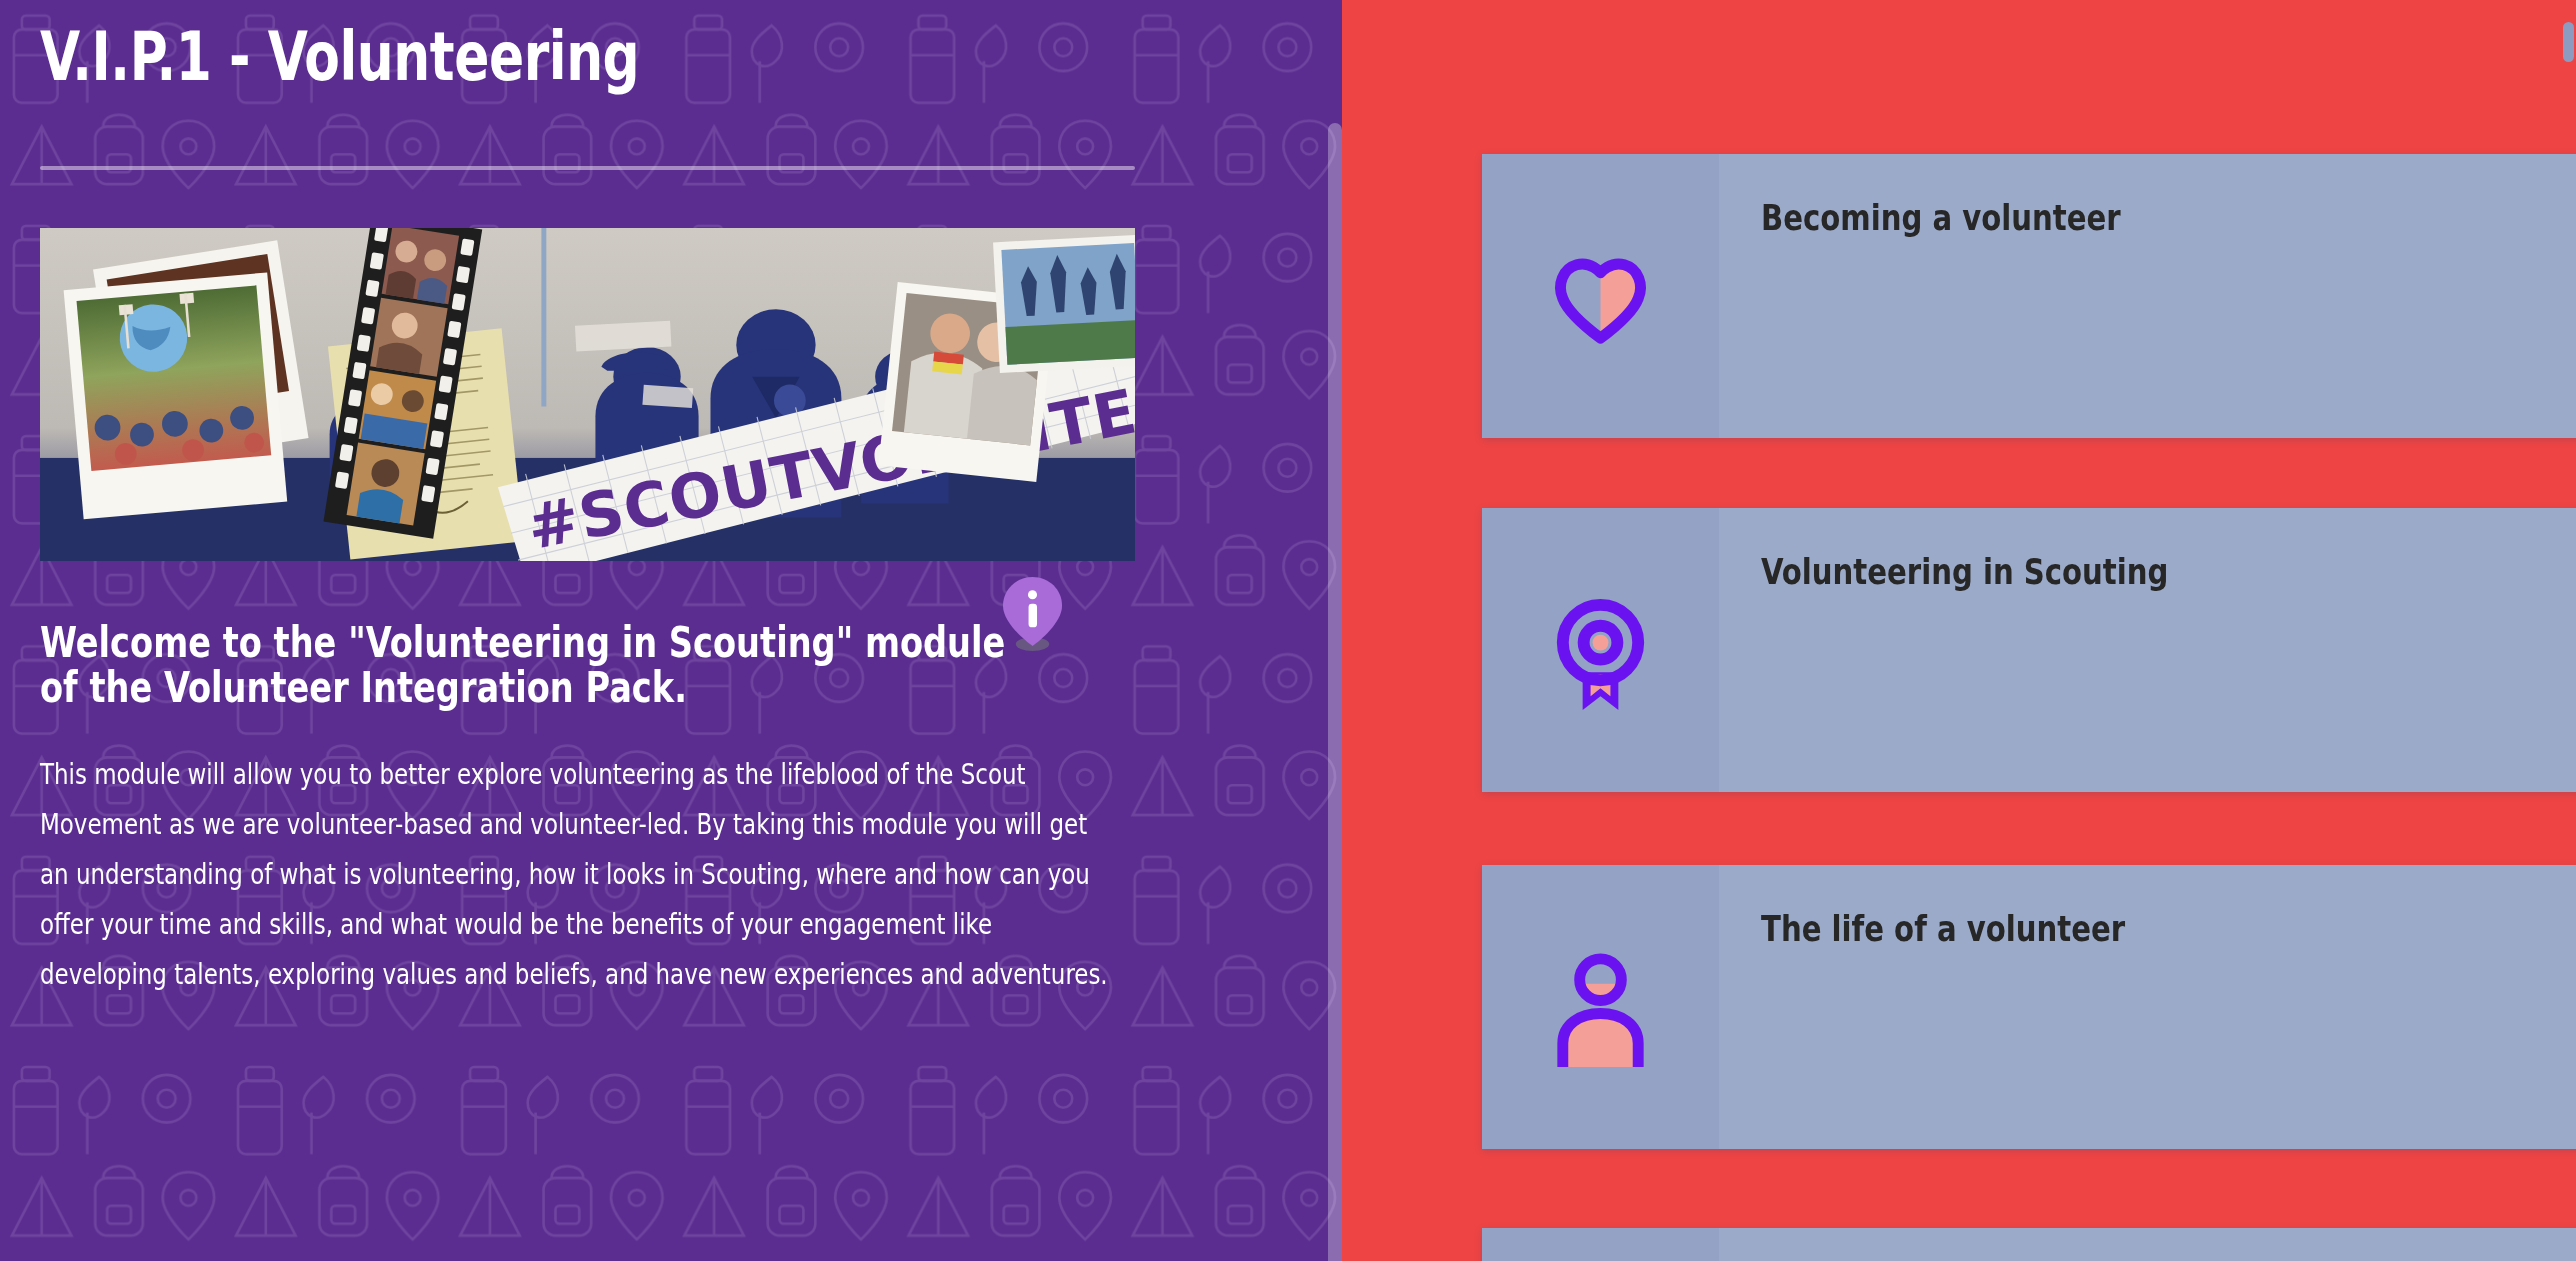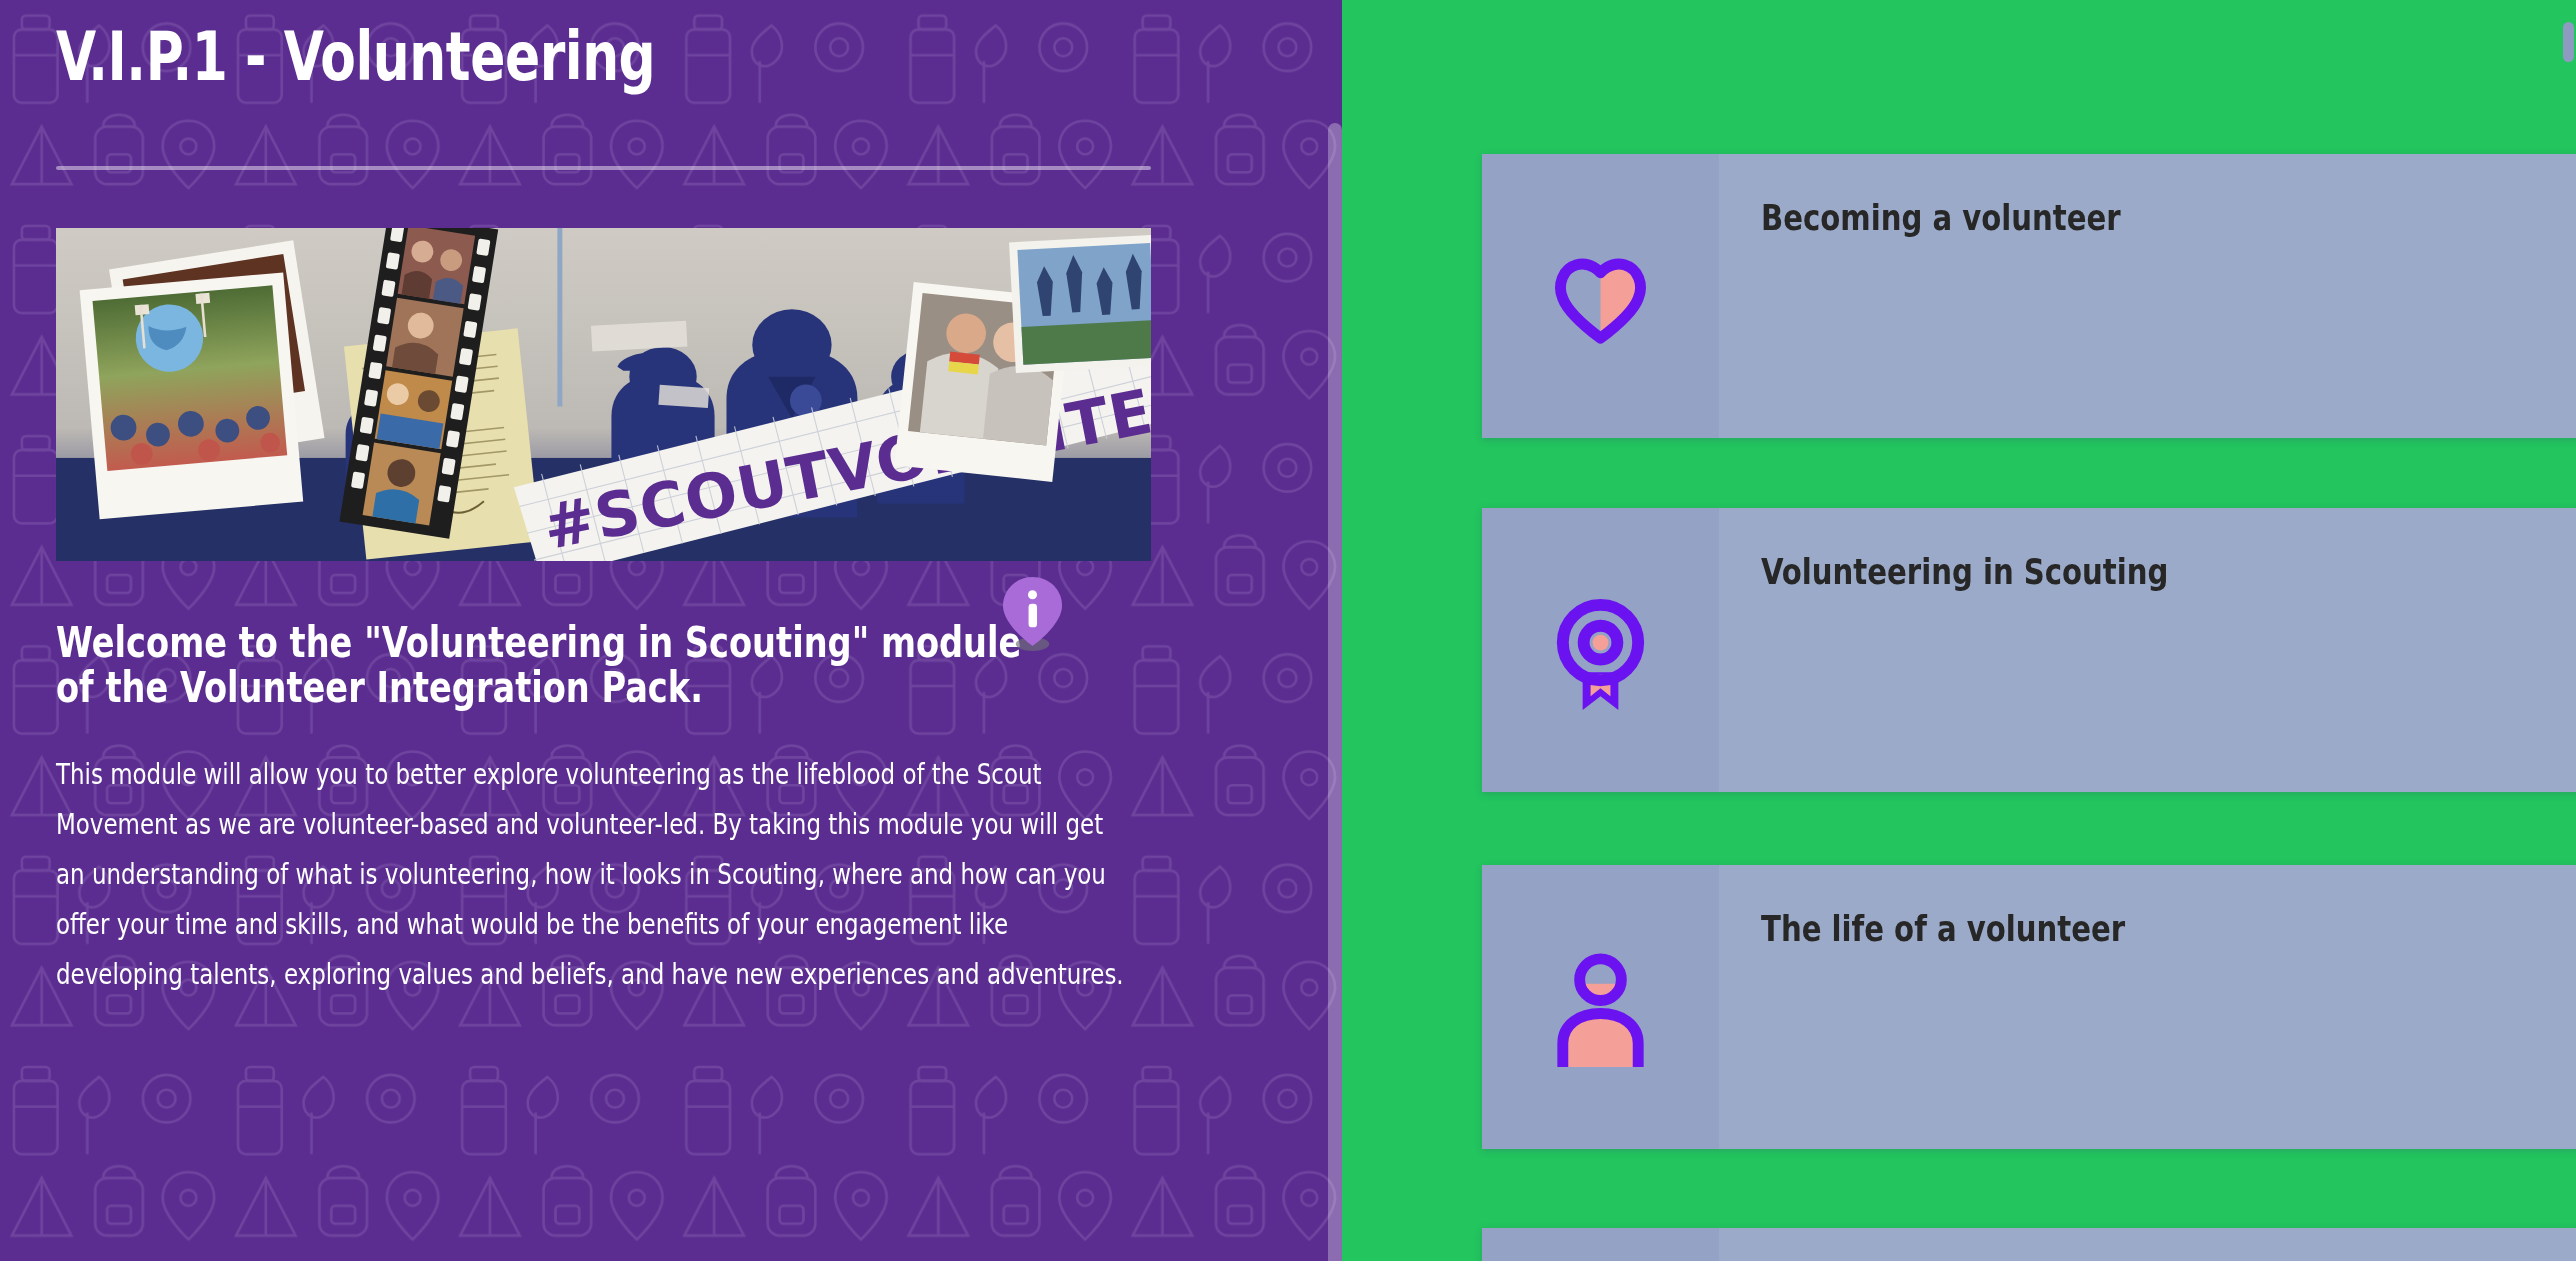--- a/index.html
+++ b/index.html
@@ -25,21 +25,21 @@
   .pattern {
     position:absolute; inset:0;
     opacity:.18;
     pointer-events:none;
   }
   .pattern svg { width:100%; height:100%; display:block; }
 
   .left-content {
     position:relative;
     z-index:3;
-    padding:0 56px;
+    padding:0 40px;
   }
 
   .page-title {
     color:#ffffff;
     font-family:"DejaVu Sans Condensed","Liberation Sans Narrow","Liberation Sans", sans-serif;
     font-weight:bold;
     font-size:67px;
     letter-spacing:-0.5px;
     line-height:1;
     padding-top:24px;
@@ -113,21 +113,21 @@
     border-radius:7px 7px 0 0;
     z-index:12;
     cursor:pointer;
   }
 
   
   .right-panel {
     position:relative;
     flex:1 1 auto;
     height:1261px;
-    background:#22c55e;
+    background:#ef4444;
     overflow:hidden;
   }
 
   .card {
     position:absolute;
     left:140px;
     width:1239px;
     height:284px;
     display:flex;
     background:#9CAAC9;

